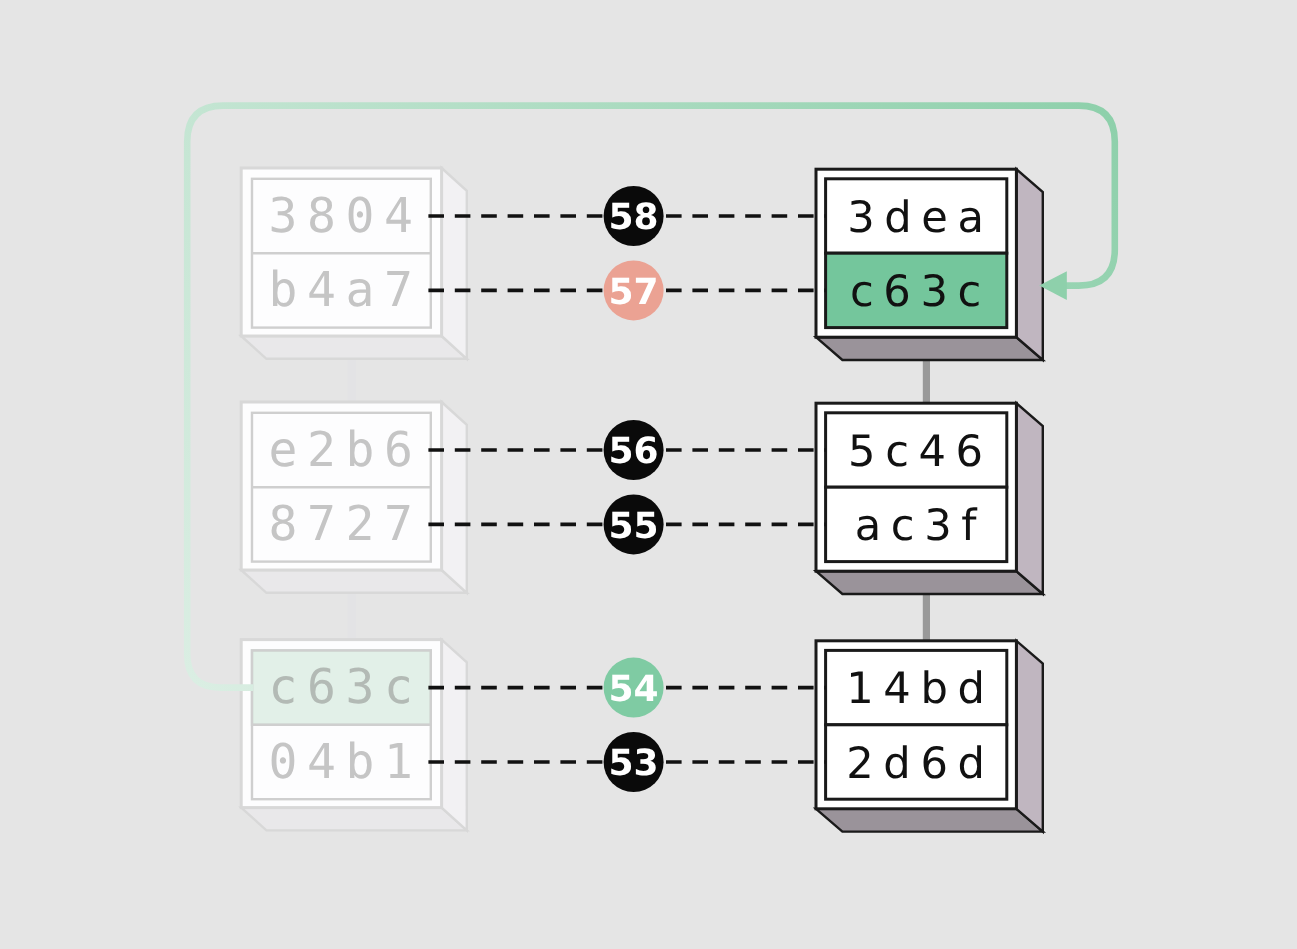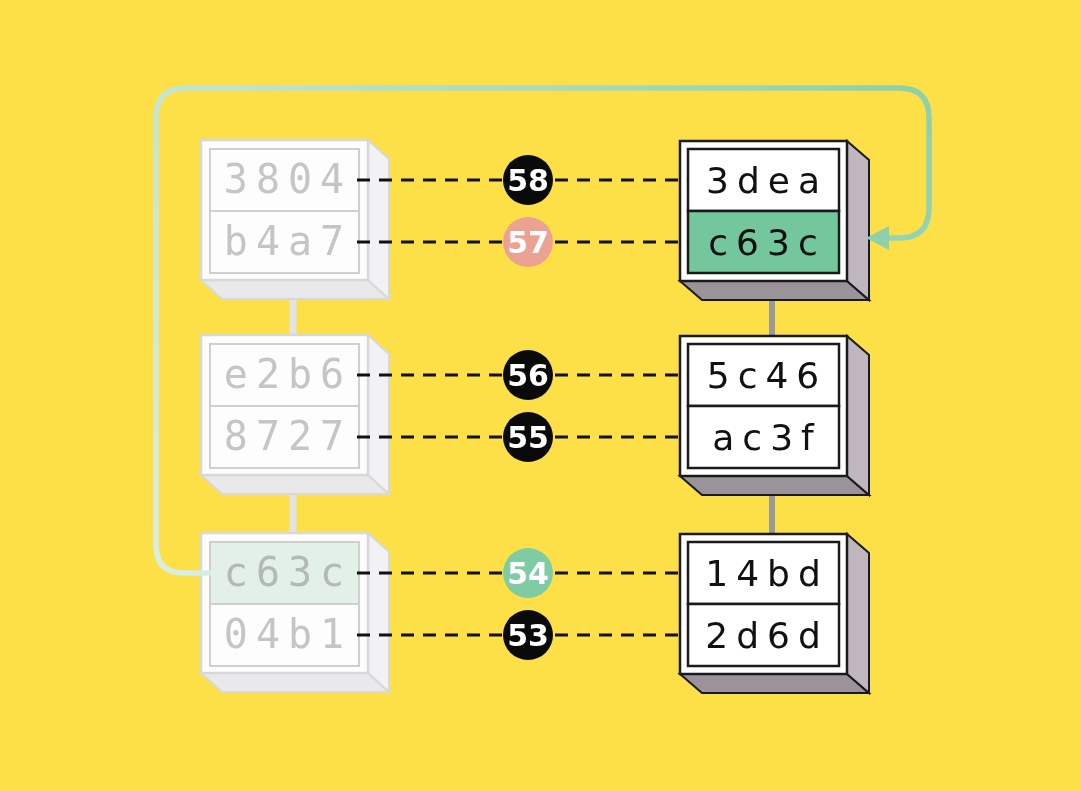--- a/index.html
+++ b/index.html
@@ -1,16 +1,16 @@
 <!DOCTYPE html>
 <html><head>
 <meta charset="utf-8">
 <style>
   html,body{margin:0;padding:0;background:#fff;}
-  #canvas{position:relative;width:1081px;height:791px;background:#fde047;overflow:hidden;
+  #canvas{position:relative;width:1081px;height:791px;background:#e5e5e5;overflow:hidden;
           font-family:"DejaVu Sans",sans-serif;}
   svg{display:block;}
 
   
   .lb-bottom{fill:#e9e8ea;stroke:#d8d8d8;stroke-width:2;}
   .lb-right{fill:#f2f1f3;stroke:#d8d8d8;stroke-width:2;}
   .lb-front{fill:#fdfdfe;stroke:#d8d8d8;stroke-width:2.5;}
   .lb-inner{fill:none;stroke:#cfcfcf;stroke-width:2;}
   .lb-div{stroke:#cfcfcf;stroke-width:2;}
   .lb-highlight{fill:#e2f0e8;stroke:#cfdfd5;stroke-width:2;}

